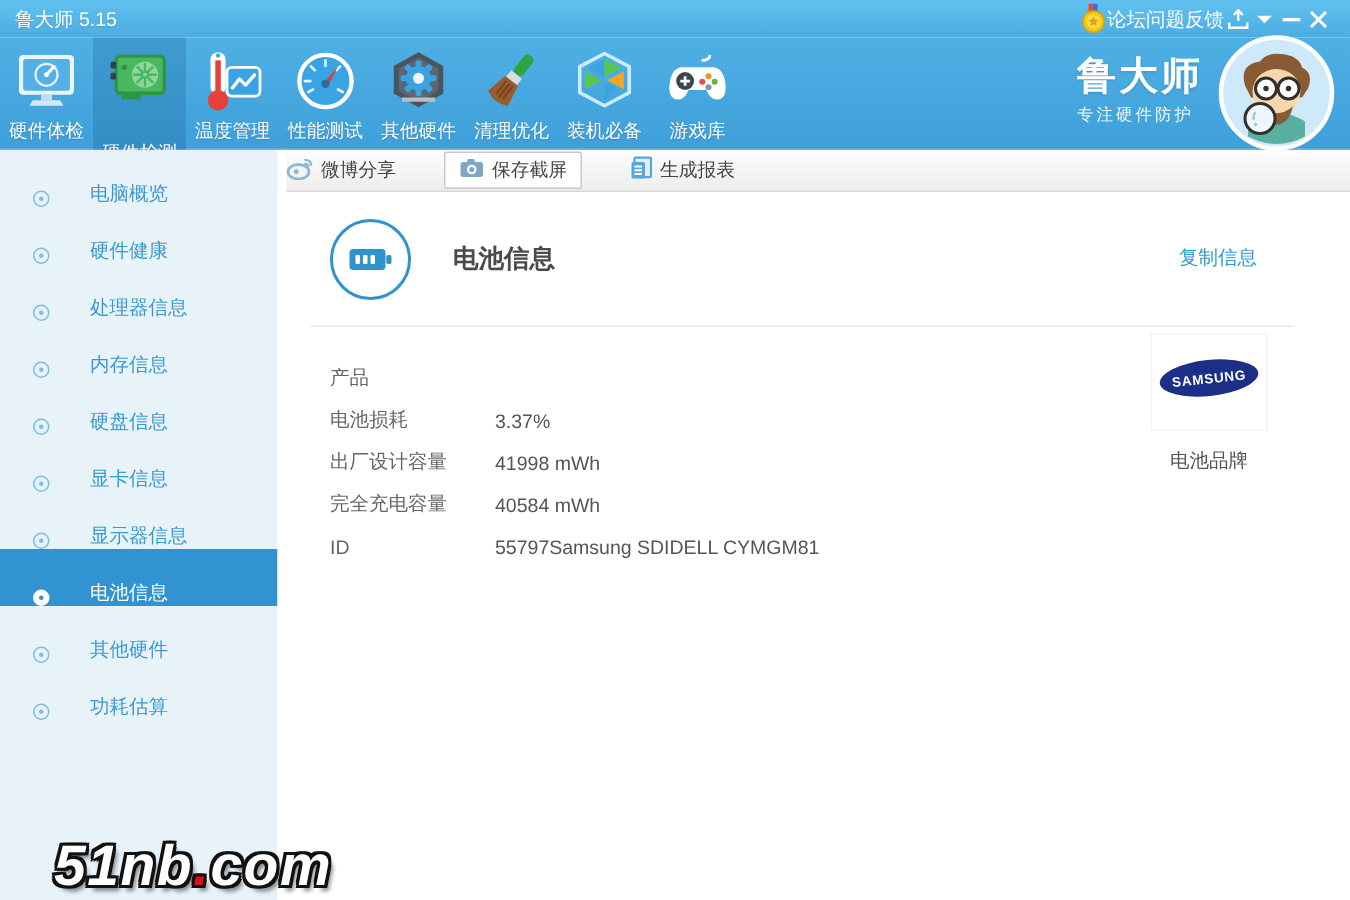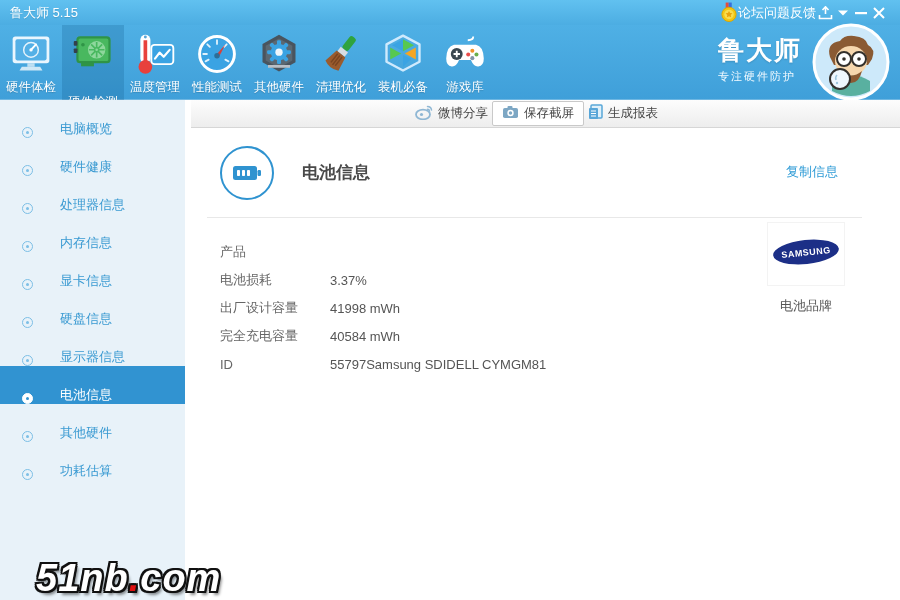--- a/index.html
+++ b/index.html
@@ -29,21 +29,21 @@
 
   .logo-area { position:absolute; right:0; top:0; width:212px; height:75px; }
   .logo-title { position:absolute; left:30px; top:8px; font-size:26px; font-weight:bold; color:#fff;
     letter-spacing:2px; text-shadow:0 1px 2px rgba(0,0,0,.15); }
   .logo-slogan { position:absolute; left:30px; top:44px; font-size:11px; color:#f2faff; letter-spacing:2px; }
   .mascot { position:absolute; right:10px; top:-2px; width:78px; height:78px; }
 
   
   .actionbar { position:absolute; left:191px; top:100px; right:0; height:28px;
     background:linear-gradient(180deg,#fdfdfd,#ededed); border-bottom:1px solid #d6d6d6;
-    display:flex; align-items:center; justify-content:center; gap:4px; padding-right:18px; }
+    display:flex; align-items:center; justify-content:flex-start; gap:32px; padding-right:18px; }
   .action-item { display:flex; align-items:center; gap:5px; font-size:12.5px; color:#444; cursor:pointer; }
   .action-item.boxed { background:#fff; border:1px solid #c9c9c9; border-radius:2px; padding:3px 9px; }
 
   
   .sidebar { position:absolute; left:0; top:100px; width:185px; bottom:0; background:#e8f2f9; }
   .side-item { height:38px; display:flex; align-items:flex-end; padding-left:22px; cursor:pointer;
     color:#3a9ad2; font-size:13px; }
   .side-item .bullet { width:11px; height:11px; border:1px solid #7cbfe6; border-radius:50%; position:relative; flex:none; }
   .side-item .bullet::after { content:''; position:absolute; left:3px; top:3px; width:3px; height:3px;
     background:#7cbfe6; border-radius:50%; }
@@ -322,25 +322,25 @@
     <div class="side-item">
       <span class="bullet"></span>
       <span class="lbl">处理器信息</span>
     </div>
     <div class="side-item">
       <span class="bullet"></span>
       <span class="lbl">内存信息</span>
     </div>
     <div class="side-item">
       <span class="bullet"></span>
+      <span class="lbl">硬盘信息</span>
+    </div>
+    <div class="side-item">
+      <span class="bullet"></span>
       <span class="lbl">显卡信息</span>
-    </div>
-    <div class="side-item">
-      <span class="bullet"></span>
-      <span class="lbl">硬盘信息</span>
     </div>
     <div class="side-item">
       <span class="bullet"></span>
       <span class="lbl">显示器信息</span>
     </div>
     <div class="side-item active">
       <span class="bullet"></span>
       <span class="lbl">电池信息</span>
     </div>
     <div class="side-item">

